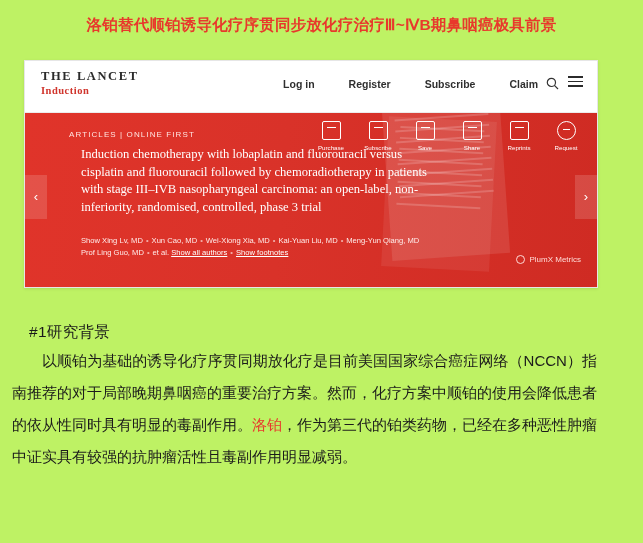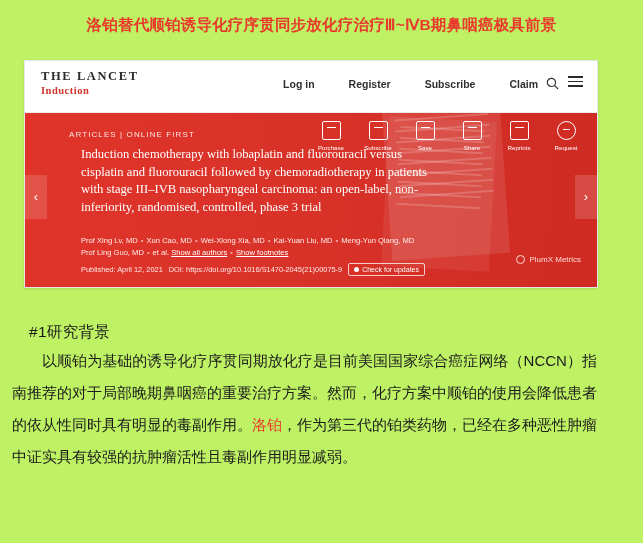--- a/index.html
+++ b/index.html
@@ -354,33 +354,25 @@
         <div class="action">
           <span class="glyph circle"></span>
           <span>Request</span>
         </div>
       </div>
 
       <div class="article-kicker">ARTICLES | ONLINE FIRST</div>
       <div class="article-title">Induction chemotherapy with lobaplatin and fluorouracil versus cisplatin and fluorouracil followed by chemoradiotherapy in patients with stage III–IVB nasopharyngeal carcinoma: an open-label, non-inferiority, randomised, controlled, phase 3 trial</div>
 
       <div class="authors">
-        <span>Prof Xing Lv, MD</span><span class="sep">•</span><span>Xun Cao, MD</span><span class="sep">•</span><span>Wei-Xiong Xia, MD</span><span class="sep">•</span><span>Kai-Yuan Liu, MD</span><span class="sep">•</span><span>Meng-Yun Qiang, MD</span><br>
+        <span>Show Xing Lv, MD</span><span class="sep">•</span><span>Xun Cao, MD</span><span class="sep">•</span><span>Wei-Xiong Xia, MD</span><span class="sep">•</span><span>Kai-Yuan Liu, MD</span><span class="sep">•</span><span>Meng-Yun Qiang, MD</span><br>
         <span>Prof Ling Guo, MD</span><span class="sep">•</span><span>et al.</span>
         <span class="more">Show all authors</span><span class="sep">•</span><span class="more">Show footnotes</span>
       </div>
 
-      <div class="pubrow">
-        <span>Published: April 12, 2021</span>
-        <span>DOI: https://doi.org/10.1016/S1470-2045(21)00075-9</span>
-        <span class="chip">
-          <span class="dot"></span>
-          <span>Check for updates</span>
-        </span>
-      </div>
 
       <div class="plumx">
         <span class="pdot"></span>
         <span>PlumX Metrics</span>
       </div>
     </div>
   </div>
 
   <div class="sec-title">#1研究背景</div>
 

